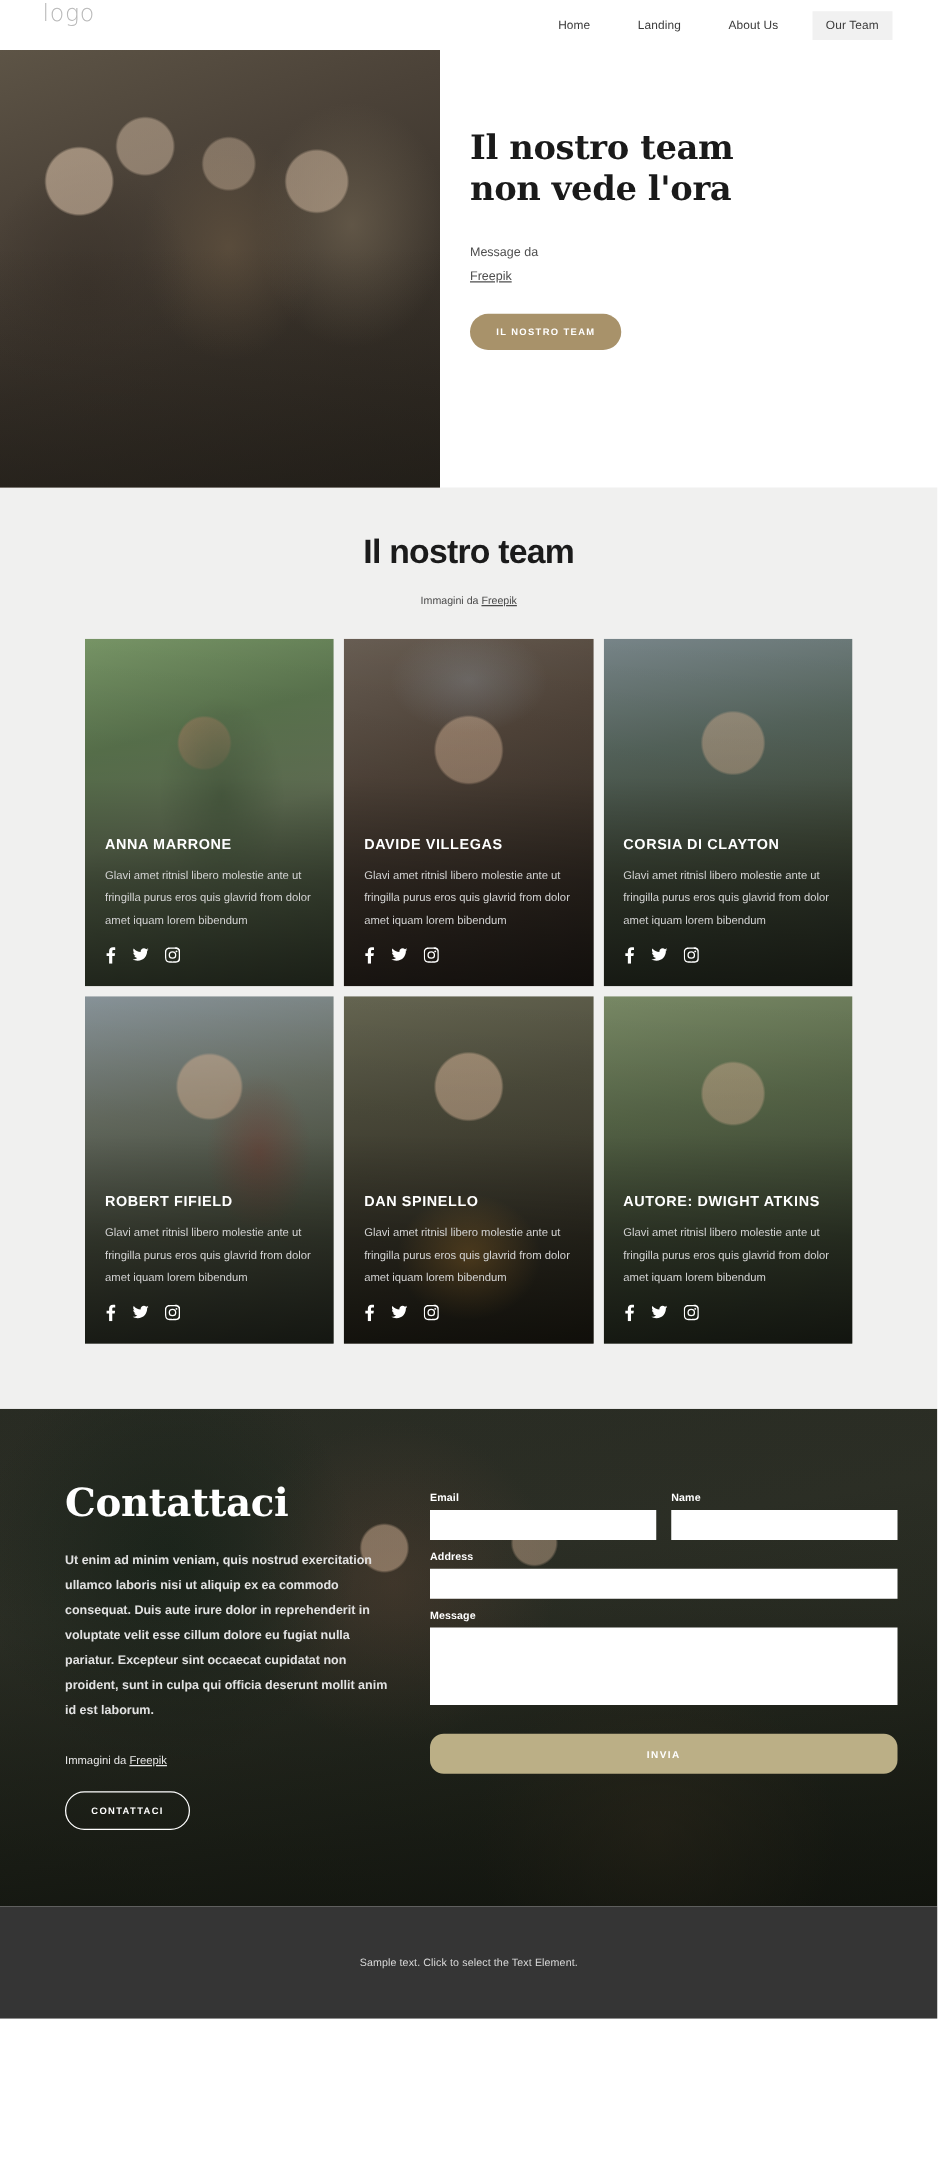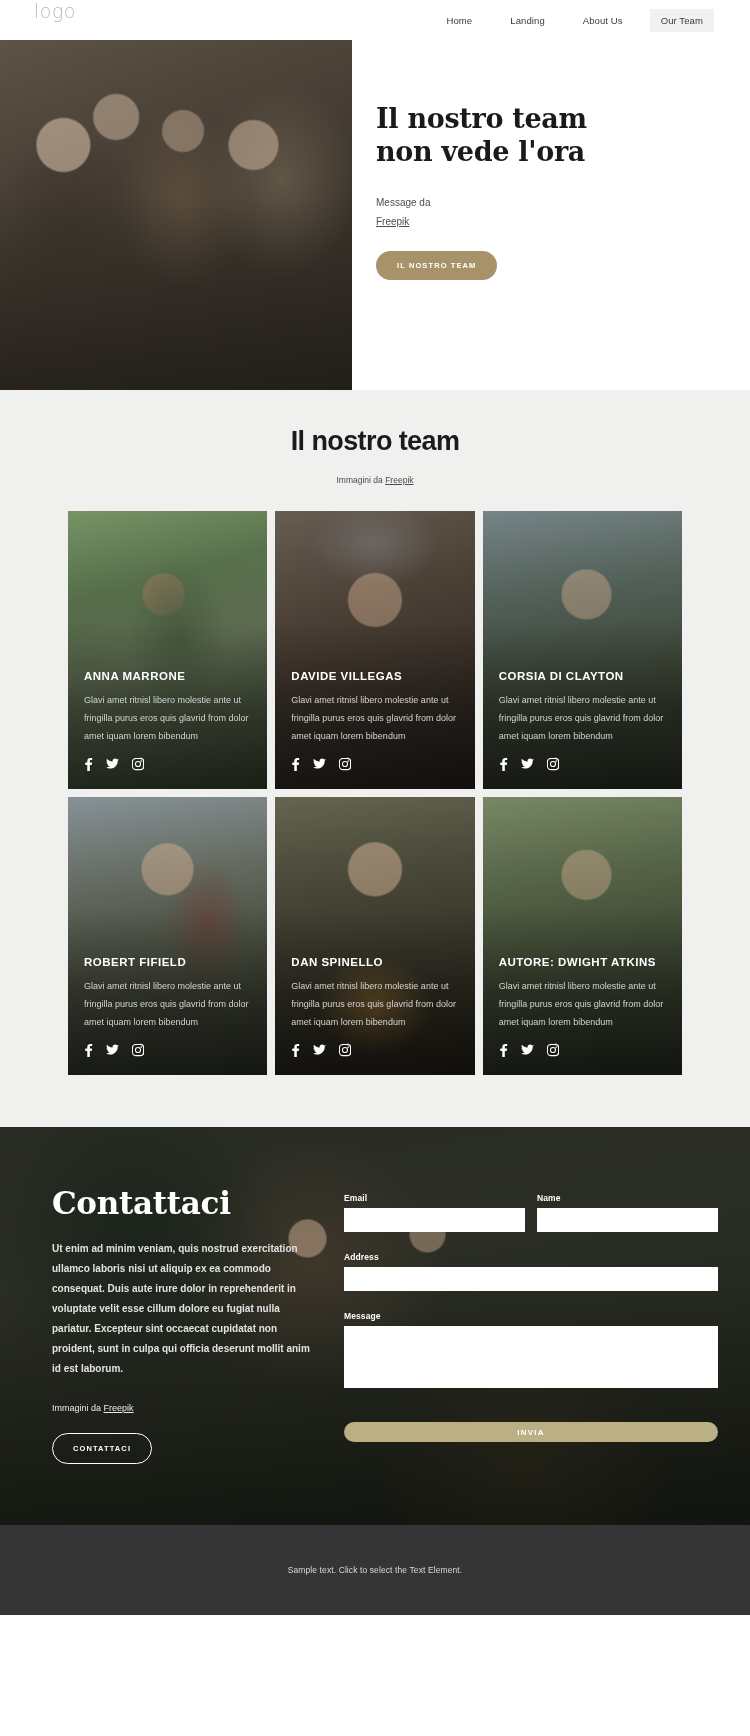--- a/index.html
+++ b/index.html
@@ -254,21 +254,21 @@
     font-weight: 700;
     letter-spacing: 1.1px;
     padding: 10px 20px;
     border-radius: 20px;
     cursor: pointer;
     font-family: "Liberation Sans", sans-serif;
   }
 
   .contact-form { position: relative; z-index: 2; flex: 1; padding-top: 8px; }
   .field-row { display: flex; gap: 12px; }
-  .field { margin-bottom: 20px; }
+  .field { margin-bottom: 8px; }
   .field.half { flex: 1; }
   .field.full { width: 100%; }
   .field label {
     display: block;
     color: #ffffff;
     font-size: 8.5px;
     font-weight: 700;
     margin-bottom: 5px;
     letter-spacing: 0.1px;
   }
@@ -295,21 +295,21 @@
   }
   .btn-submit {
     margin-top: 10px;
     width: 100%;
     background: #bbaf86;
     color: #ffffff;
     font-size: 8px;
     font-weight: 700;
     letter-spacing: 1.2px;
     border: none;
-    height: 20px;
+    height: 32px;
     border-radius: 11px;
     cursor: pointer;
     font-family: "Liberation Sans", sans-serif;
   }
 
   
   .footer {
     background: #353535;
     height: 90px;
     display: flex;

